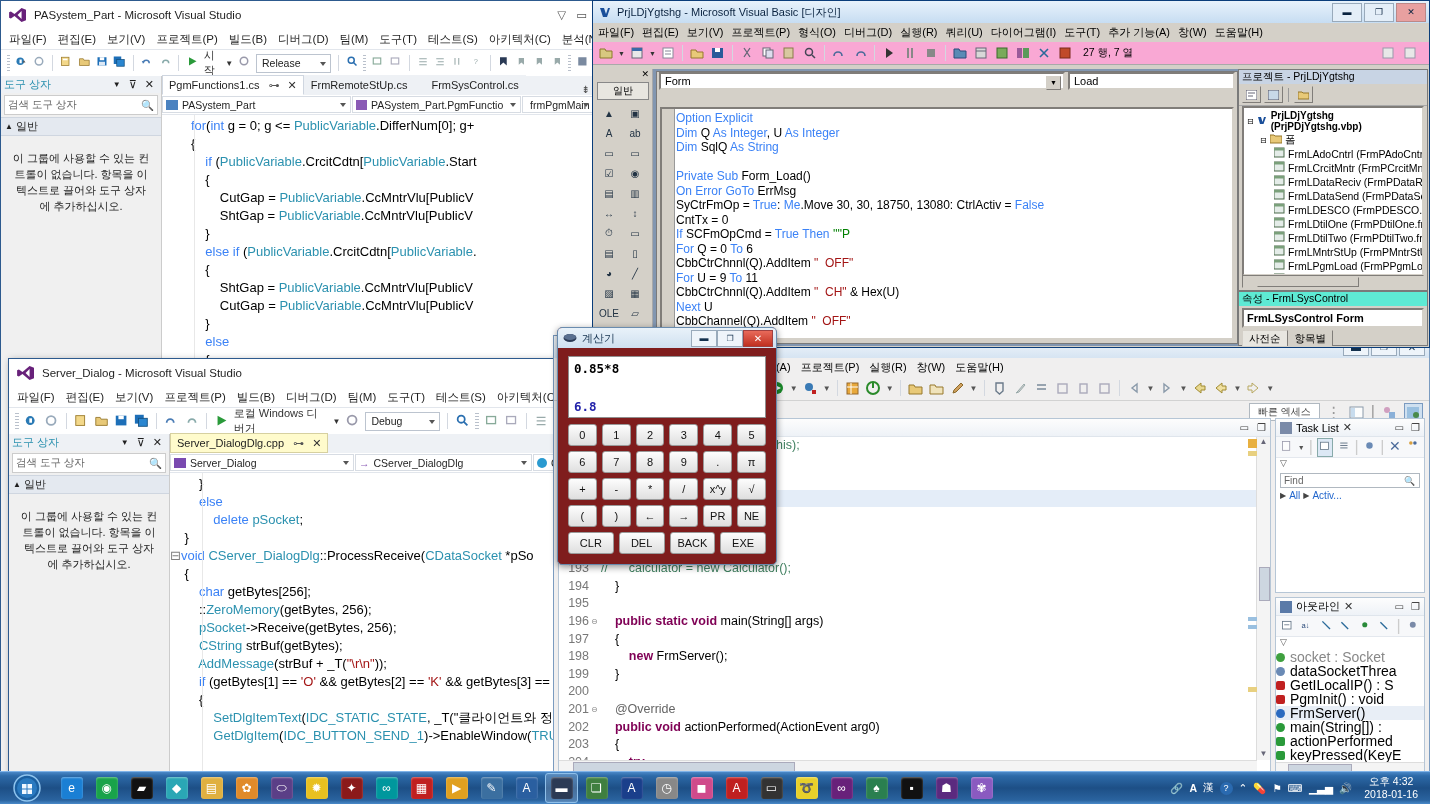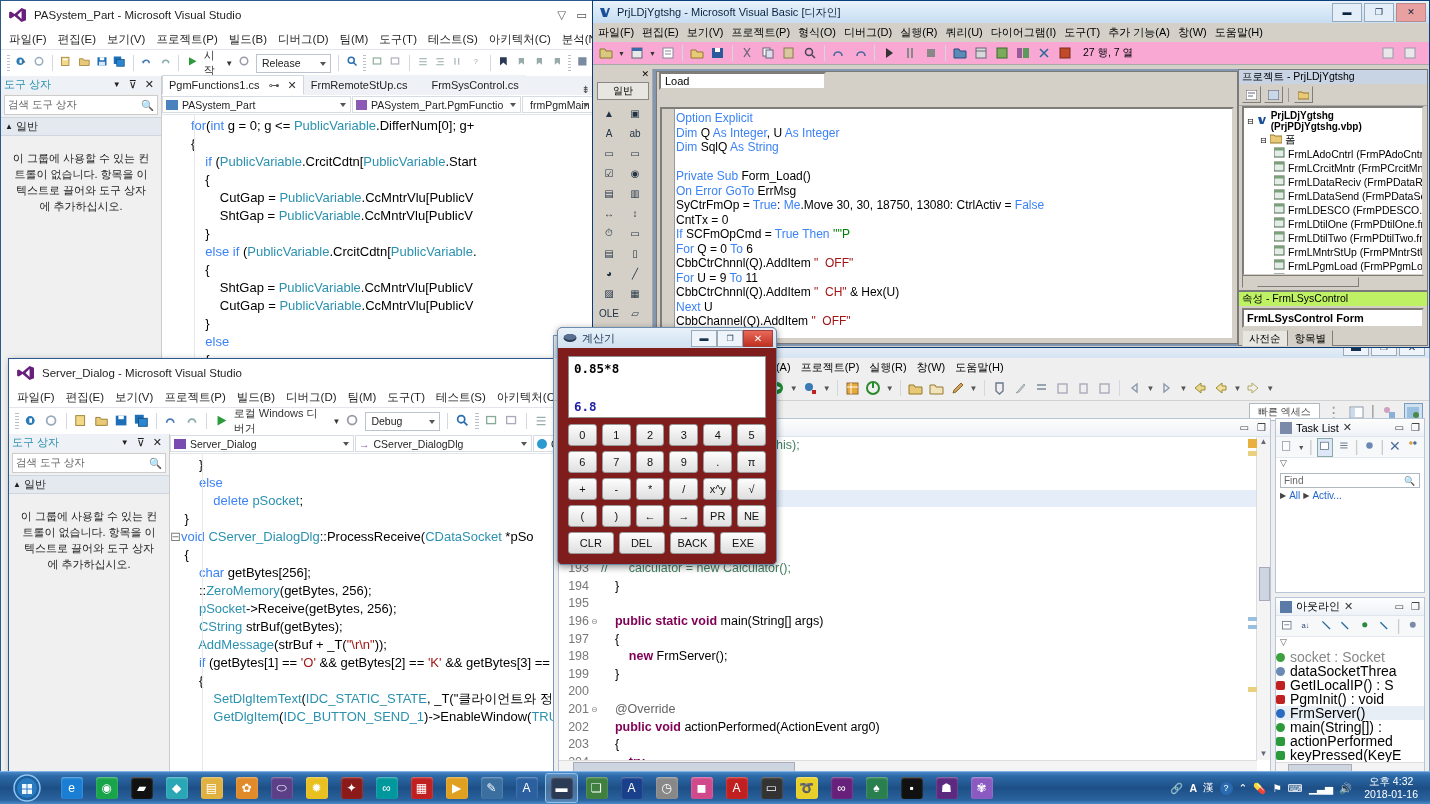--- a/index.html
+++ b/index.html
@@ -402,20 +402,27 @@
         <span style="flex:1;">검색 도구 상자</span>
         <span>🔍</span>
       </div>
       <div class="tbox-grp">
         <span style="margin-right:3px;font-size:8px;">▲</span>
         <span>일반</span>
       </div>
       <div class="tbox-msg">이 그룹에 사용할 수 있는 컨트롤이 없습니다. 항목을 이 텍스트로 끌어와 도구 상자에 추가하십시오.</div>
     </div>
     <div class="docarea">
+      <div class="tabrow">
+        <div class="tab yellow">
+          <span>Server_DialogDlg.cpp</span>
+          <span style="padding-left:6px;color:#555;">⊶</span>
+          <span style="padding-left:5px;color:#333;">✕</span>
+        </div>
+      </div>
       <div class="navrow">
         <div class="navcell" style="width:165px;">
           <span style="display:inline-block;width:12px;height:10px;background:#7a4ab0;margin-right:4px;"></span>
           <span>Server_Dialog</span>
         </div>
         <div class="navcell" style="width:158px;">
           <span style="display:inline-block;color:#8a5ab5;margin-right:4px;">→</span>
           <span>CServer_DialogDlg</span>
         </div>
         <div class="navcell" style="flex:1;">
@@ -848,20 +855,26 @@
 
     <div style="position:absolute;left:0;top:0;width:58px;bottom:0;background:#d4d0c8;border-right:1px solid #a9a9a9;">
       <div style="height:13px;text-align:right;padding-right:3px;font-size:9px;color:#000;">✕</div>
       <div style="height:16px;margin:0 3px;border:1px solid #888;background:#e8e6e0;font-size:10px;
                   display:flex;align-items:center;justify-content:center;color:#000;">일반</div>
       <div id="vb-tools" style="padding:3px 2px;"><span class="ic" style="width:24px;height:18px;display:inline-flex;align-items:center;justify-content:center;font-size:10px;color:#234;border:1px solid transparent;">▲</span><span class="ic" style="width:24px;height:18px;display:inline-flex;align-items:center;justify-content:center;font-size:10px;color:#234;border:1px solid transparent;">▣</span><span class="ic" style="width:24px;height:18px;display:inline-flex;align-items:center;justify-content:center;font-size:10px;color:#234;border:1px solid transparent;">A</span><span class="ic" style="width:24px;height:18px;display:inline-flex;align-items:center;justify-content:center;font-size:10px;color:#234;border:1px solid transparent;">ab</span><span class="ic" style="width:24px;height:18px;display:inline-flex;align-items:center;justify-content:center;font-size:10px;color:#234;border:1px solid transparent;">▭</span><span class="ic" style="width:24px;height:18px;display:inline-flex;align-items:center;justify-content:center;font-size:10px;color:#234;border:1px solid transparent;">▭</span><span class="ic" style="width:24px;height:18px;display:inline-flex;align-items:center;justify-content:center;font-size:10px;color:#234;border:1px solid transparent;">☑</span><span class="ic" style="width:24px;height:18px;display:inline-flex;align-items:center;justify-content:center;font-size:10px;color:#234;border:1px solid transparent;">◉</span><span class="ic" style="width:24px;height:18px;display:inline-flex;align-items:center;justify-content:center;font-size:10px;color:#234;border:1px solid transparent;">▤</span><span class="ic" style="width:24px;height:18px;display:inline-flex;align-items:center;justify-content:center;font-size:10px;color:#234;border:1px solid transparent;">▥</span><span class="ic" style="width:24px;height:18px;display:inline-flex;align-items:center;justify-content:center;font-size:10px;color:#234;border:1px solid transparent;">↔</span><span class="ic" style="width:24px;height:18px;display:inline-flex;align-items:center;justify-content:center;font-size:10px;color:#234;border:1px solid transparent;">↕</span><span class="ic" style="width:24px;height:18px;display:inline-flex;align-items:center;justify-content:center;font-size:10px;color:#234;border:1px solid transparent;">⏱</span><span class="ic" style="width:24px;height:18px;display:inline-flex;align-items:center;justify-content:center;font-size:10px;color:#234;border:1px solid transparent;">▭</span><span class="ic" style="width:24px;height:18px;display:inline-flex;align-items:center;justify-content:center;font-size:10px;color:#234;border:1px solid transparent;">▤</span><span class="ic" style="width:24px;height:18px;display:inline-flex;align-items:center;justify-content:center;font-size:10px;color:#234;border:1px solid transparent;">▯</span><span class="ic" style="width:24px;height:18px;display:inline-flex;align-items:center;justify-content:center;font-size:10px;color:#234;border:1px solid transparent;">◕</span><span class="ic" style="width:24px;height:18px;display:inline-flex;align-items:center;justify-content:center;font-size:10px;color:#234;border:1px solid transparent;">╱</span><span class="ic" style="width:24px;height:18px;display:inline-flex;align-items:center;justify-content:center;font-size:10px;color:#234;border:1px solid transparent;">▨</span><span class="ic" style="width:24px;height:18px;display:inline-flex;align-items:center;justify-content:center;font-size:10px;color:#234;border:1px solid transparent;">▦</span><span class="ic" style="width:24px;height:18px;display:inline-flex;align-items:center;justify-content:center;font-size:10px;color:#234;border:1px solid transparent;">OLE</span><span class="ic" style="width:24px;height:18px;display:inline-flex;align-items:center;justify-content:center;font-size:10px;color:#234;border:1px solid transparent;">▱</span></div>
     </div>
 
     <div style="position:absolute;left:62px;top:2px;right:190px;bottom:2px;background:#d4d0c8;border:1px solid #7a7a7a;">
       <div style="display:flex;height:18px;padding:0 2px;gap:3px;">
+        <div style="flex:1;border:2px inset #d4d0c8;background:#fff;font-size:11px;padding:0 16px 0 4px;
+                    position:relative;display:flex;align-items:center;">
+          <span>Form</span>
+          <span style="position:absolute;right:2px;top:2px;width:13px;height:12px;background:#d4d0c8;
+                       border:1px outset #d4d0c8;font-size:7px;text-align:center;line-height:12px;">▼</span>
+        </div>
         <div style="width:155px;border:2px inset #d4d0c8;background:#fff;font-size:11px;padding:0 4px;display:flex;align-items:center;">
           <span>Load</span>
         </div>
       </div>
       <div style="position:absolute;left:3px;right:3px;top:35px;bottom:3px;background:#fff;border:2px inset #d4d0c8;overflow:hidden;">
         <div style="position:absolute;left:0;top:0;bottom:0;width:12px;background:#d4d0c8;border-right:1px solid #999;"></div>
         <div id="vb-code" style="position:absolute;left:14px;top:2px;right:0;
                     font-family:'Liberation Sans','DejaVu Sans',sans-serif;font-size:12px;line-height:14.5px;
                     white-space:pre;color:#000;"><div><span class="k">Option</span> <span class="k">Explicit</span></div><div><span class="k">Dim</span> Q <span class="k">As</span> <span class="k">Integer</span>, U <span class="k">As</span> <span class="k">Integer</span></div><div><span class="k">Dim</span> SqlQ <span class="k">As</span> <span class="k">String</span></div><div>&nbsp;</div><div><span class="k">Private</span> <span class="k">Sub</span> Form_Load()</div><div><span class="k">On</span> <span class="k">Error</span> <span class="k">GoTo</span> ErrMsg</div><div>SyCtrFmOp = <span class="k">True</span>: <span class="k">Me</span>.Move 30, 30, 18750, 13080: CtrlActiv = <span class="k">False</span></div><div>CntTx = 0</div><div><span class="k">If</span> SCFmOpCmd = <span class="k">True</span> <span class="k">Then</span> <span class="c">''''P</span></div><div><span class="k">For</span> Q = 0 <span class="k">To</span> 6</div><div>CbbCtrChnnl(Q).AddItem <span class="s">"  OFF"</span></div><div><span class="k">For</span> U = 9 <span class="k">To</span> 11</div><div>CbbCtrChnnl(Q).AddItem <span class="s">"  CH"</span> &amp; Hex(U)</div><div><span class="k">Next</span> U</div><div>CbbChannel(Q).AddItem <span class="s">"  OFF"</span></div></div>
       </div>
@@ -977,21 +990,21 @@
               <span>FrmLPgmStUp (FrmPPgmStUp.frm</span>
             </div>
           </div>
       </div>
       <div style="position:absolute;left:3px;right:3px;bottom:2px;height:11px;background:#d4d0c8;border:1px inset #d4d0c8;">
         <div style="position:absolute;left:14px;top:1px;width:100px;height:8px;background:#d4d0c8;border:1px outset #d4d0c8;"></div>
       </div>
     </div>
 
     <div style="position:absolute;right:0;top:222px;width:188px;bottom:0;background:#d4d0c8;border:1px solid #7a7a7a;">
-      <div style="height:14px;font-size:10.5px;padding-left:3px;color:#000;background:#bef264;display:flex;align-items:center;">속성 - FrmLSysControl</div>
+      <div style="height:14px;font-size:10.5px;padding-left:3px;color:#000;background:#5eead4;display:flex;align-items:center;">속성 - FrmLSysControl</div>
       <div style="height:16px;margin:2px 3px 0;background:#fff;border:2px inset #d4d0c8;font-size:11px;
                   display:flex;align-items:center;padding:0 3px;">
         <b>FrmLSysControl Form</b>
       </div>
       <div style="display:flex;margin:2px 3px 0;font-size:10.5px;">
         <div style="border:1px outset #d4d0c8;border-bottom:none;background:#e8e6e0;padding:1px 6px;">사전순</div>
         <div style="border:1px outset #d4d0c8;border-bottom:none;background:#d4d0c8;padding:1px 6px;">항목별</div>
       </div>
 
     </div>

